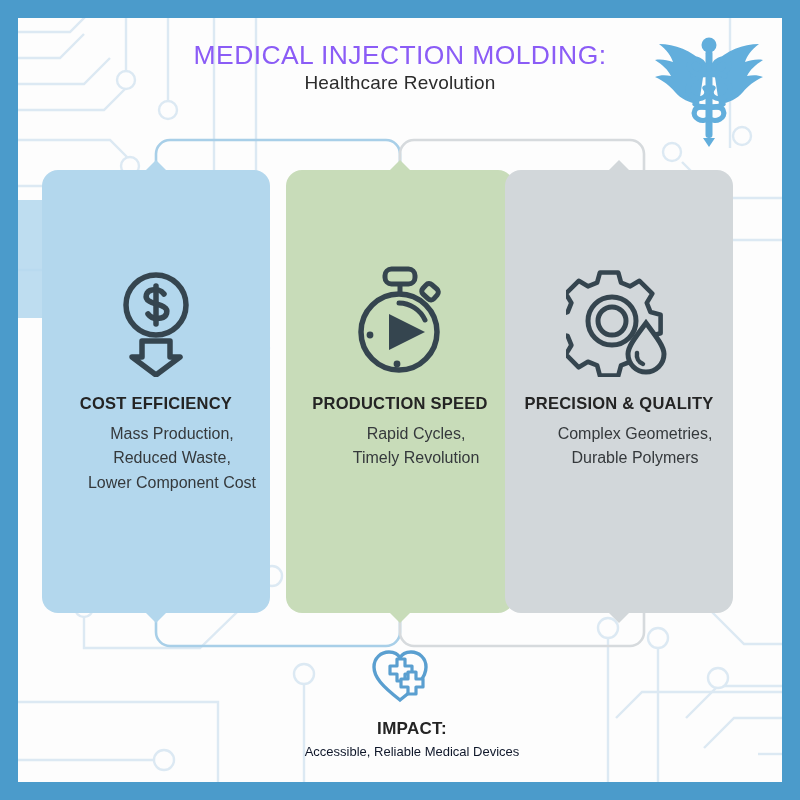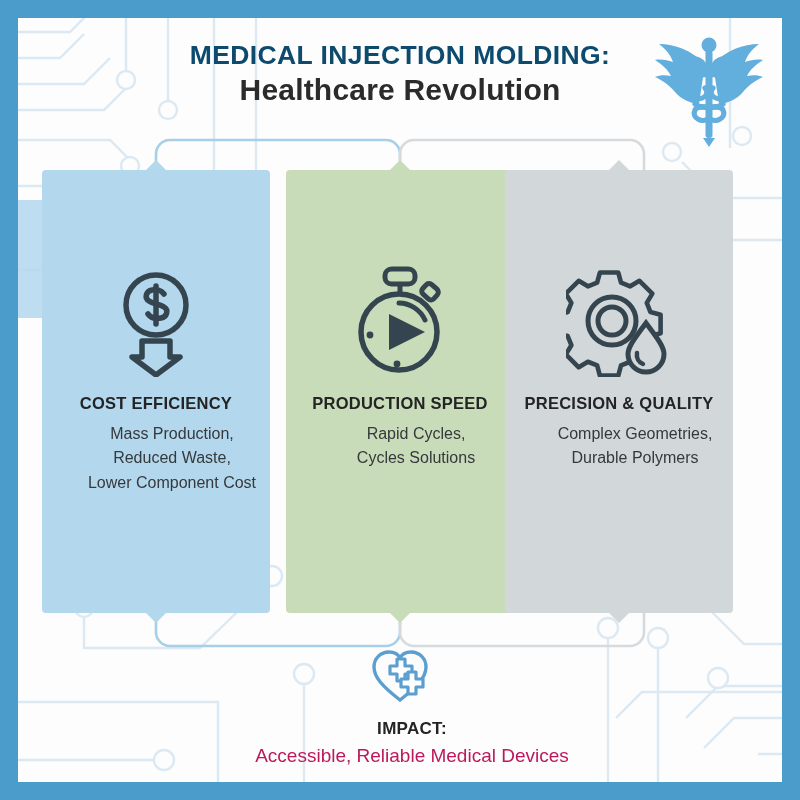--- a/index.html
+++ b/index.html
@@ -44,28 +44,28 @@
   
   .header {
     position: absolute;
     left: 0;
     top: 22px;
     width: 764px;
     text-align: center;
   }
   .title-line1 {
     font-size: 26.5px;
-    font-weight: bold;
-    color: #0c4a6e;
+    font-weight: normal;
+    color: #8b5cf6;
     letter-spacing: 0.4px;
     line-height: 1.18;
   }
   .title-line2 {
-    font-size: 30px;
-    font-weight: bold;
+    font-size: 19px;
+    font-weight: normal;
     color: #2b2b2b;
     letter-spacing: 0.2px;
     line-height: 1.28;
   }
 
   .caduceus {
     position: absolute;
     left: 637px;
     top: 10px;
     width: 108px;
@@ -88,21 +88,21 @@
     left: 0;
     top: 0;
     width: 764px;
     height: 764px;
   }
   .card {
     position: absolute;
     top: 152px;
     width: 228px;
     height: 443px;
-    border-radius: 4px;
+    border-radius: 16px;
     box-sizing: border-box;
   }
   .card-1 { left: 24px;  background: #b3d7ed; }
   .card-2 { left: 268px; background: #c8dcb9; }
   .card-3 { left: 487px; background: #d2d7da; }
 
   .card-notch {
     position: absolute;
     width: 22px;
     height: 11px;
@@ -165,22 +165,22 @@
     text-align: center;
   }
   .footer-title {
     font-size: 17px;
     font-weight: bold;
     color: #242424;
     letter-spacing: 0.3px;
     line-height: 1.5;
   }
   .footer-sub {
-    font-size: 19px;
-    color: #be185d;
+    font-size: 13px;
+    color: #0f172a;
     line-height: 1.5;
   }
 </style>
 </head>
 <body>
 
 <div id="infographic">
   <div class="canvas">
 
     <svg class="circuit" viewBox="0 0 764 764" fill="none">
@@ -343,21 +343,21 @@
 
             <path d="M40 49 L76 67 L40 85 Z" fill="#35454f"></path>
             <circle cx="21" cy="70" r="3.4" fill="#35454f"></circle>
             <circle cx="48" cy="99" r="3.4" fill="#35454f"></circle>
           </svg>
         </div>
 
         <div class="card-heading">PRODUCTION SPEED</div>
         <div class="card-body">
           <div>Rapid Cycles,</div>
-          <div>Cycles Solutions</div>
+          <div>Timely Revolution</div>
         </div>
       </div>
 
       <div class="card card-3">
         <div class="card-notch top">
           <svg viewBox="0 0 22 11">
               <path d="M0 11 L11 0 L22 11 Z" fill="#d2d7da"></path>
             </svg>
         </div>
         <div class="card-notch bottom">

